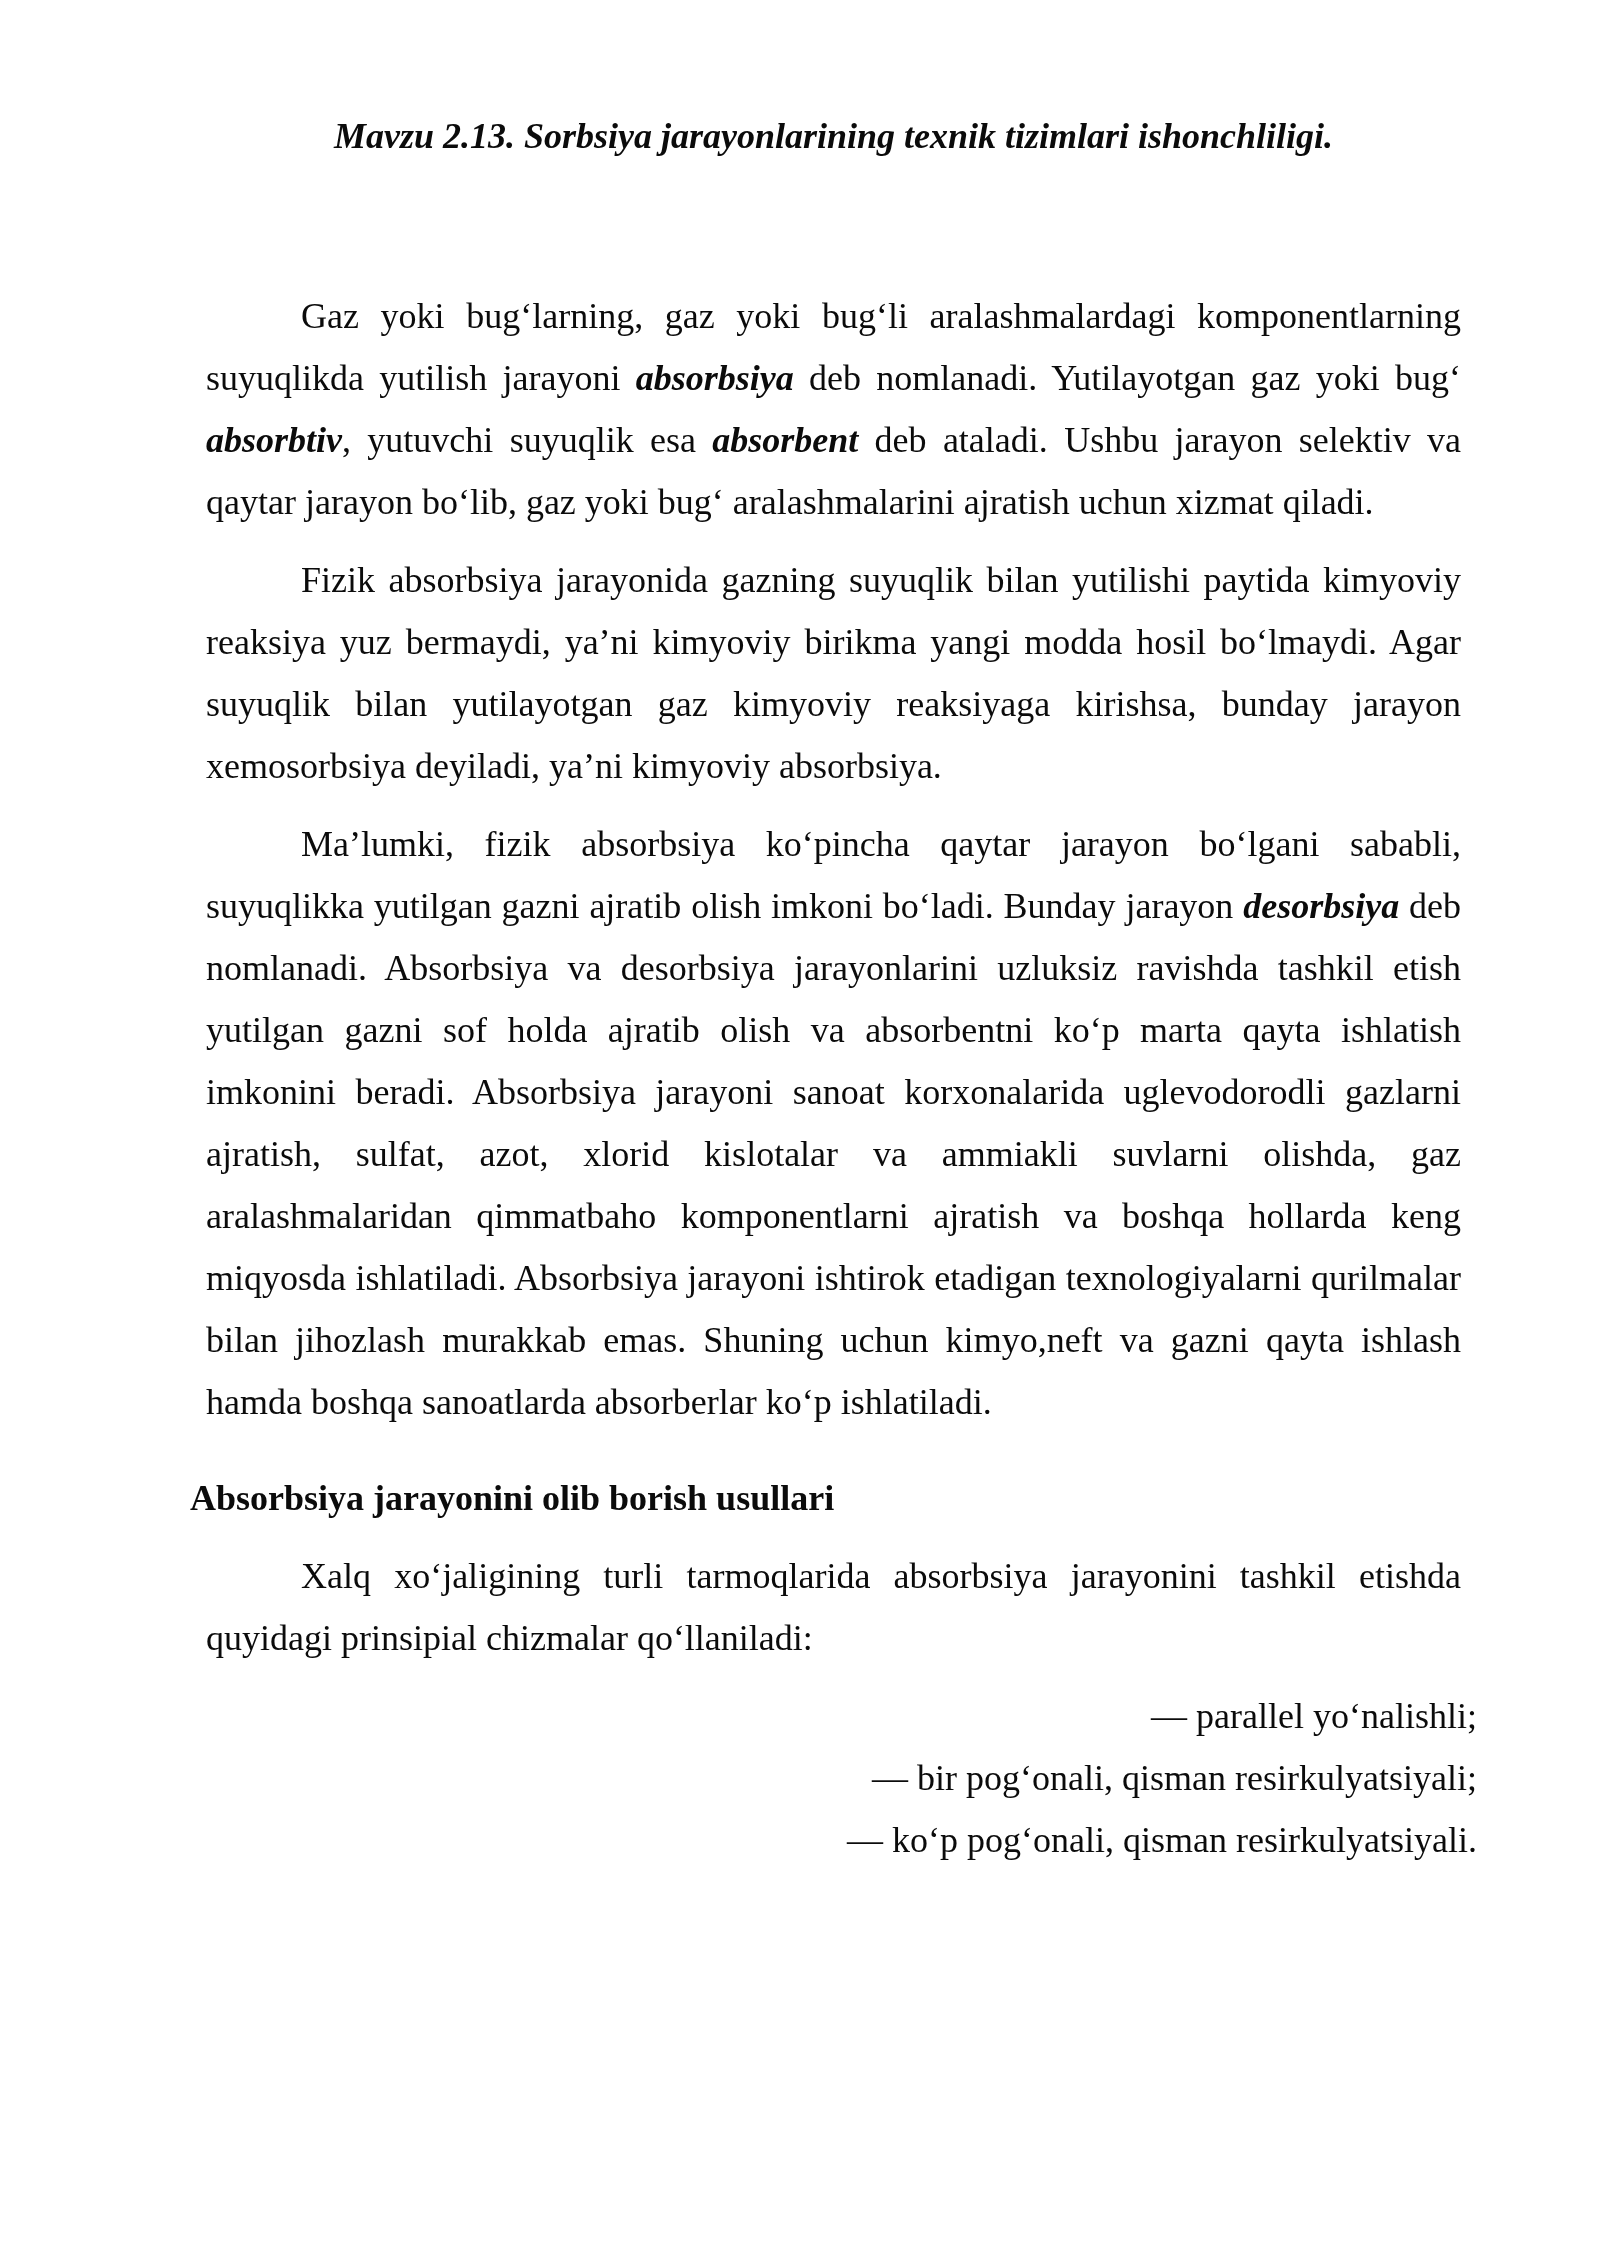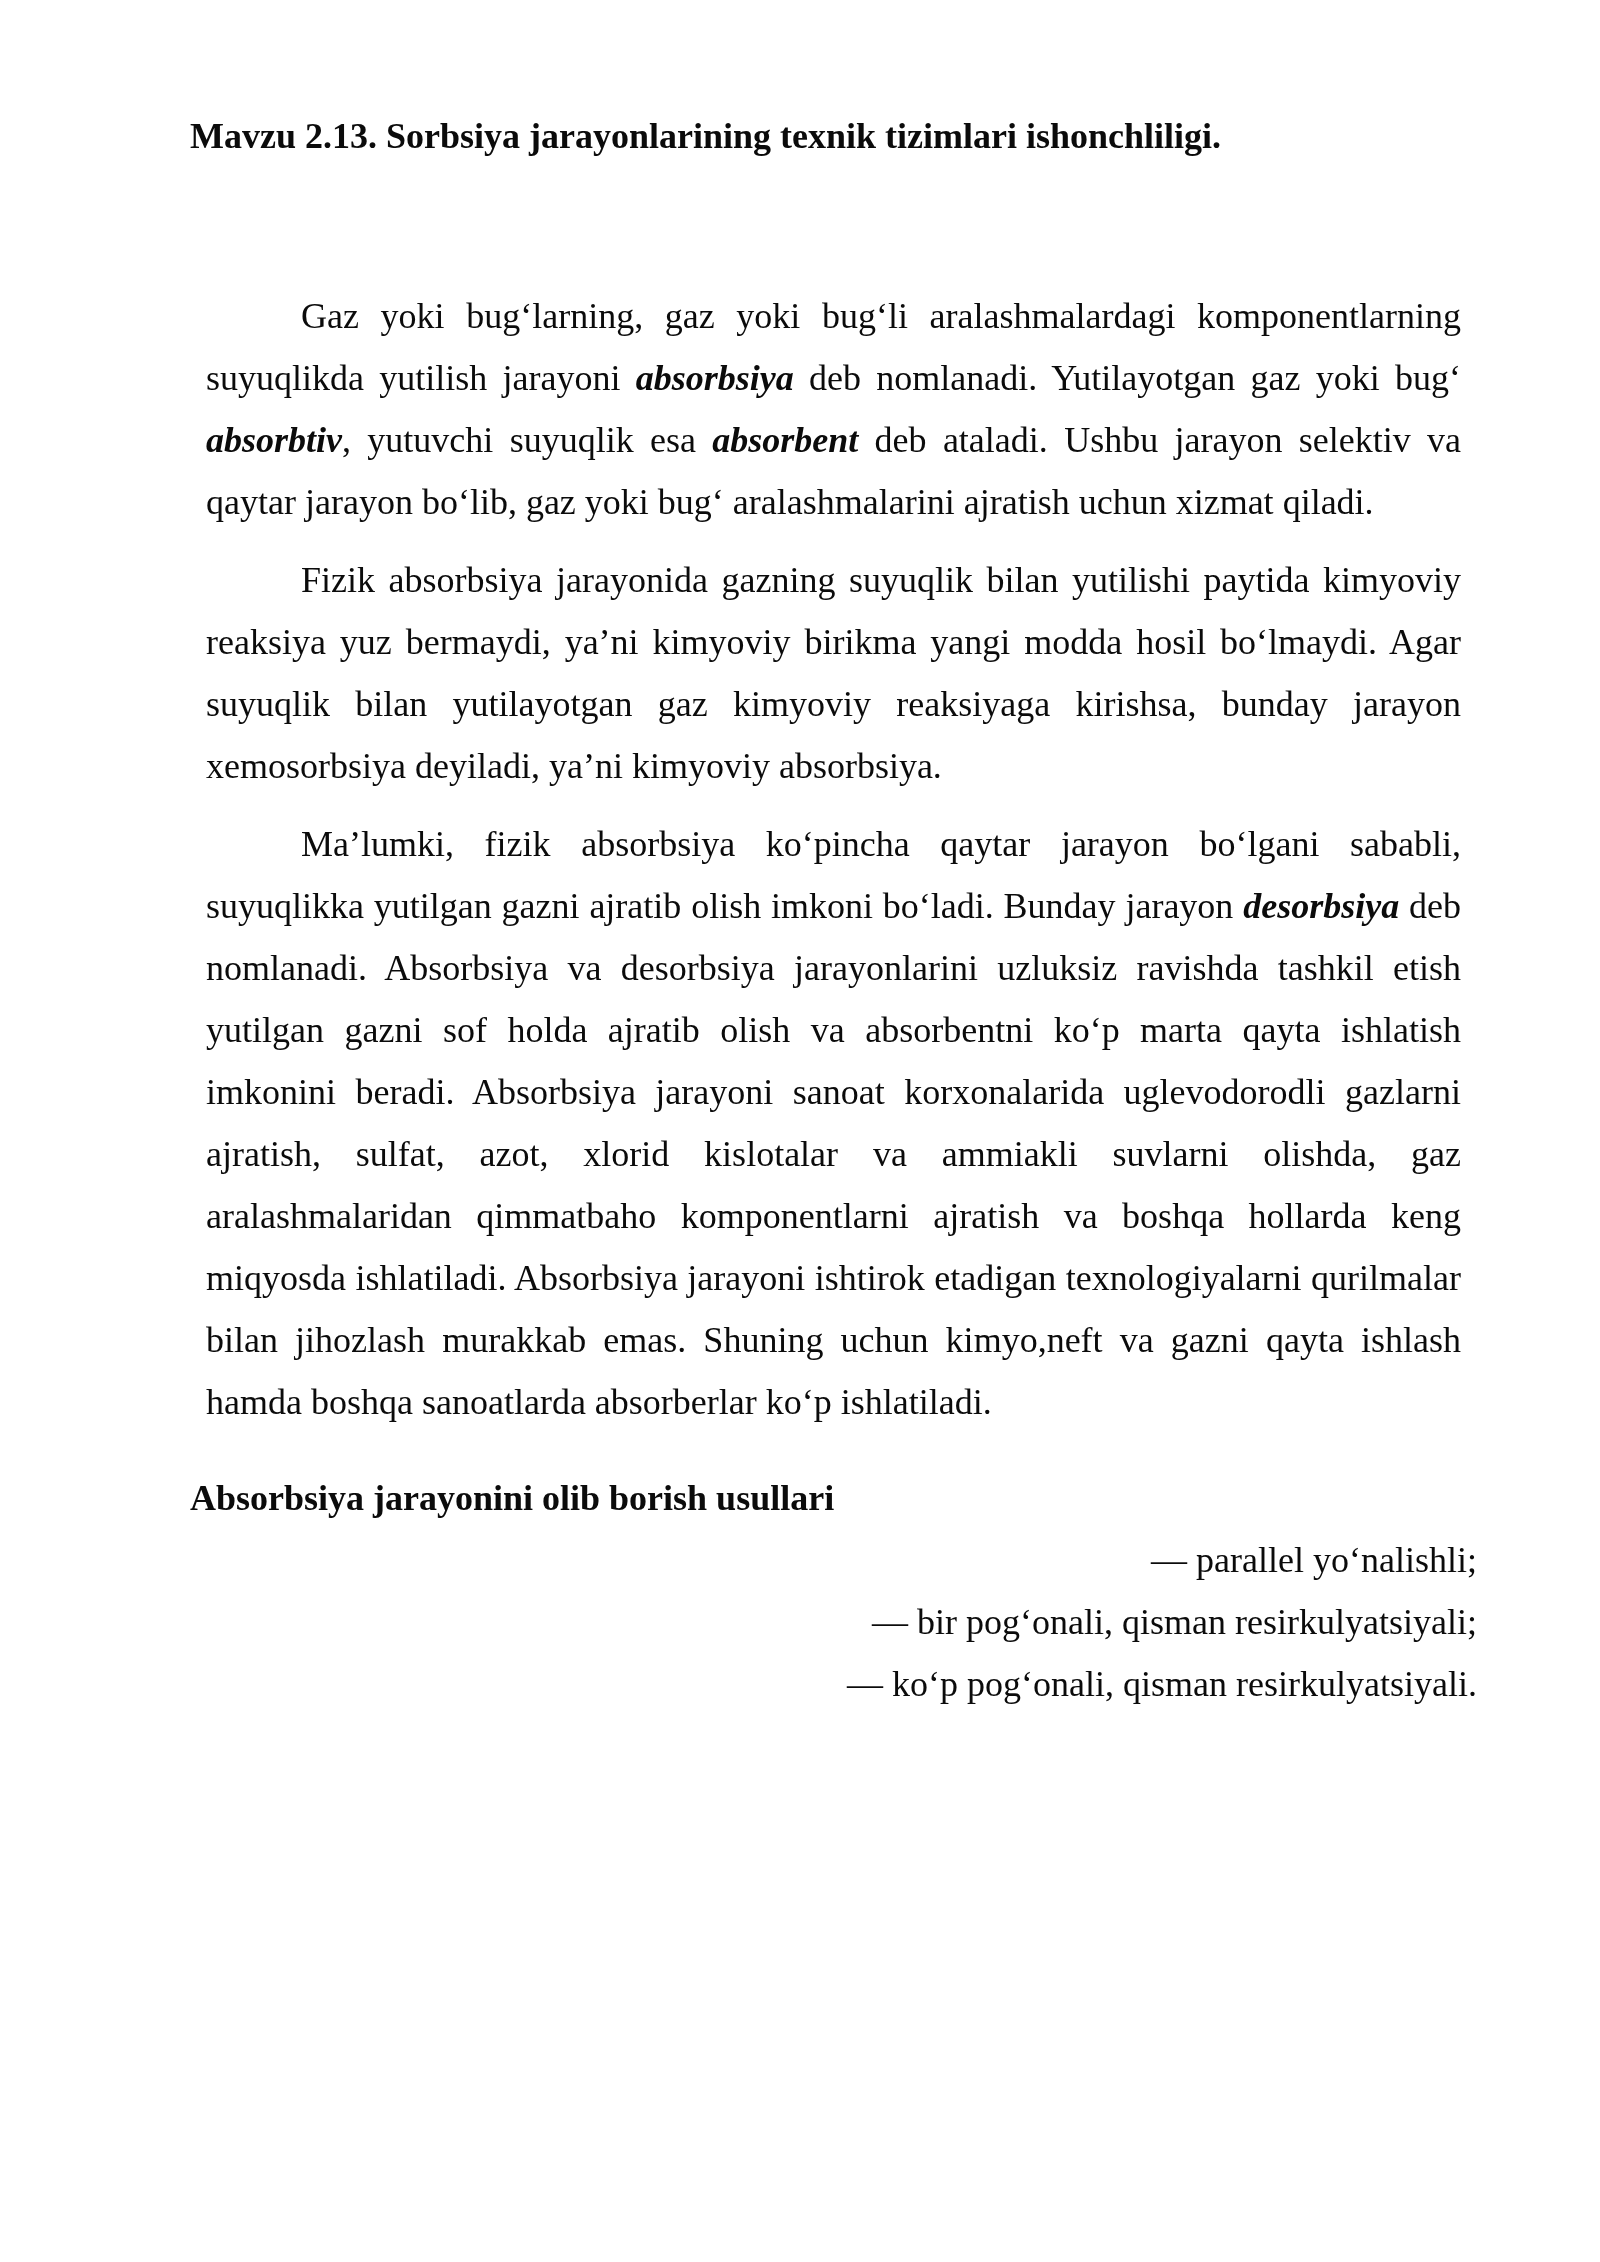--- a/index.html
+++ b/index.html
@@ -16,22 +16,24 @@
     padding: 105px 123px 0 190px;
     font-family: "Liberation Serif", "DejaVu Serif", serif;
     font-size: 36px;
     line-height: 62px;
     color: #0b0b0b;
     overflow: hidden;
   }
   .title {
     font-size: 36px;
     font-weight: bold;
+    text-align: center;
     margin: 0 0 118px 0;
     line-height: 62px;
+    font-style: italic;
   }
   .para {
     margin: 16px;
     text-align: justify;
     text-indent: 95px;
   }
   .heading2 {
     font-size: 36px;
     font-weight: bold;
     margin: 34px 0 0 0;
@@ -56,20 +58,21 @@
 
   <p class="para"><span>Gaz yoki bug‘larning, gaz yoki bug‘li aralashmalardagi komponentlarning suyuqlikda yutilish jarayoni </span><span class="bi">absorbsiya</span><span> deb nomlanadi. Yutilayotgan gaz yoki bug‘ </span><span class="bi">absorbtiv</span><span>, yutuvchi suyuqlik esa </span><span class="bi">absorbent</span><span> deb ataladi. Ushbu jarayon selektiv va qaytar jarayon bo‘lib, gaz yoki bug‘ aralashmalarini ajratish uchun xizmat qiladi.</span></p>
 
 
   <p class="para"><span>Fizik absorbsiya jarayonida gazning suyuqlik bilan yutilishi paytida kimyoviy reaksiya yuz bermaydi, ya’ni kimyoviy birikma yangi modda hosil bo‘lmaydi. Agar suyuqlik bilan yutilayotgan gaz kimyoviy reaksiyaga kirishsa, bunday jarayon xemosorbsiya deyiladi, ya’ni kimyoviy absorbsiya.</span></p>
 
   <p class="para"><span>Ma’lumki, fizik absorbsiya ko‘pincha qaytar jarayon bo‘lgani sababli, suyuqlikka yutilgan gazni ajratib olish imkoni bo‘ladi. Bunday jarayon </span><span class="bi">desorbsiya</span><span> deb nomlanadi. Absorbsiya va desorbsiya jarayonlarini uzluksiz ravishda tashkil etish yutilgan gazni sof holda ajratib olish va absorbentni ko‘p marta qayta ishlatish imkonini beradi. Absorbsiya jarayoni sanoat korxonalarida uglevodorodli gazlarni ajratish, sulfat, azot, xlorid kislotalar va ammiakli suvlarni olishda, gaz aralashmalaridan qimmatbaho komponentlarni ajratish va boshqa hollarda keng miqyosda ishlatiladi. Absorbsiya jarayoni ishtirok etadigan texnologiyalarni qurilmalar bilan jihozlash murakkab emas. Shuning uchun kimyo,neft va gazni qayta ishlash hamda boshqa sanoatlarda absorberlar ko‘p ishlatiladi.</span></p>
 
   <h2 class="heading2">Absorbsiya jarayonini olib borish usullari</h2>
 
+  <p class="para"><span>Xalq xo‘jaligining turli tarmoqlarida absorbsiya jarayonini tashkil etishda quyidagi prinsipial chizmalar qo‘llaniladi:</span></p>
 
   <p class="para list-item">— parallel yo‘nalishli;</p>
 
 
   <p class="para list-item">— bir pog‘onali, qisman resirkulyatsiyali;</p>
 
   <p class="para list-item">— ko‘p pog‘onali, qisman resirkulyatsiyali.</p>
 
 </div>
 

